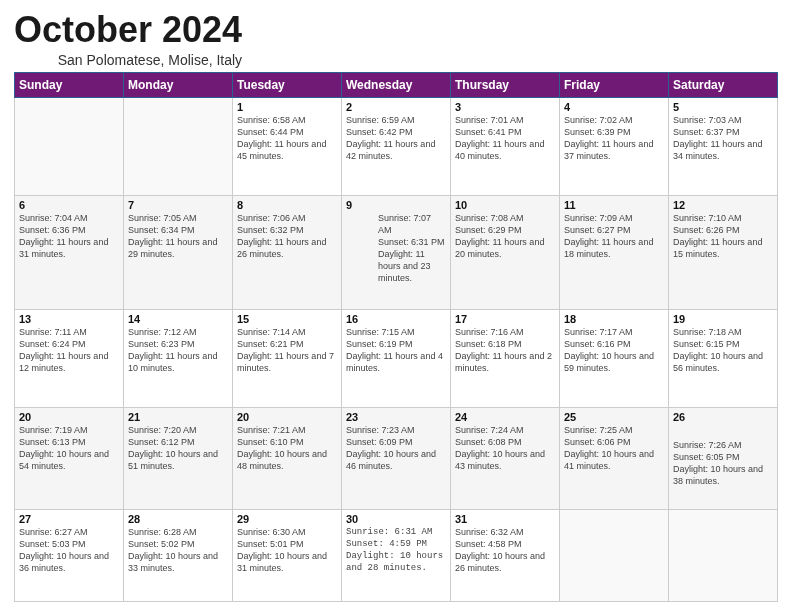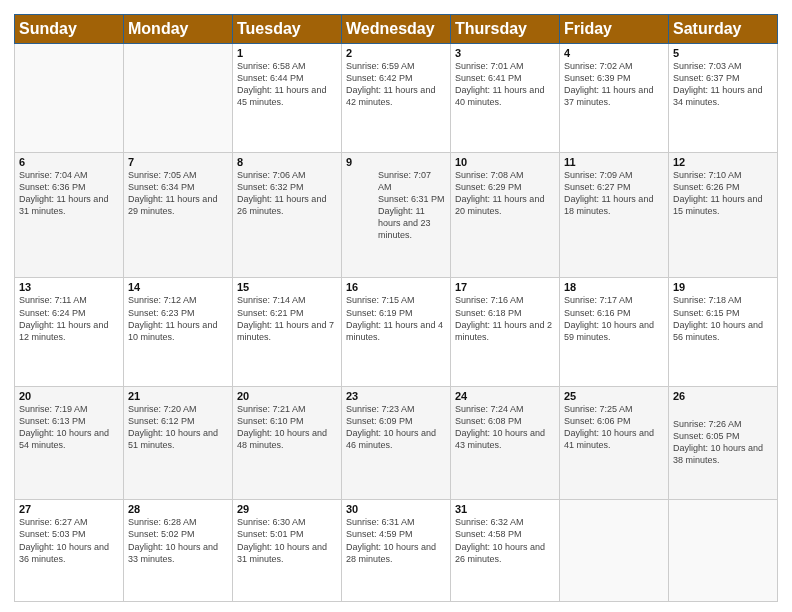--- a/index.html
+++ b/index.html
@@ -43,23 +43,23 @@
       margin-top: 2px;
     }
     .calendar {
       flex: 1;
       border: 1px solid #ccc;
       border-collapse: collapse;
       width: 100%;
       table-layout: fixed;
     }
     .calendar th {
-      background: #a16207;
+      background: #701a75;
       color: #fff;
-      font-size: 16px;
+      font-size: 12px;
       font-weight: bold;
       padding: 5px 4px;
       text-align: left;
       border: 1px solid #2a5f8f;
     }
     .calendar td {
       border: 1px solid #ccc;
       vertical-align: top;
       padding: 3px 4px;
       font-size: 9.5px;
@@ -86,20 +86,24 @@
     }
     .row-alt {
       background: #f5f5f5;
     }
   </style>
 </head>
 <body>
 
 <div class="page">
   <div class="header">
+    <div class="title-block">
+      <div class="month-title">October 2024</div>
+      <div class="subtitle">San Polomatese, Molise, Italy</div>
+    </div>
   </div>
 
   <table class="calendar">
     <thead>
       <tr>
 
       <th>Sunday</th>
           <th>Monday</th>
           <th>Tuesday</th>
           <th>Wednesday</th>
@@ -289,21 +293,21 @@
 Daylight: 10 hours and 33 minutes.</div>
           </td>
           <td>
             <span class="day-num">29</span>
             <div class="day-info" style="white-space: pre-line;">Sunrise: 6:30 AM
 Sunset: 5:01 PM
 Daylight: 10 hours and 31 minutes.</div>
           </td>
           <td>
             <span class="day-num">30</span>
-            <div class="day-info" style="white-space: pre-line;">Sunrise: 6:31 AM
+            <div class="day-info" style="white-space: pre-line; font-family: Liberation Mono, monospace;">Sunrise: 6:31 AM
 Sunset: 4:59 PM
 Daylight: 10 hours and 28 minutes.</div>
           </td>
           <td>
             <span class="day-num">31</span>
             <div class="day-info" style="white-space: pre-line;">Sunrise: 6:32 AM
 Sunset: 4:58 PM
 Daylight: 10 hours and 26 minutes.</div>
           </td>
           <td class="empty-cell"></td>

